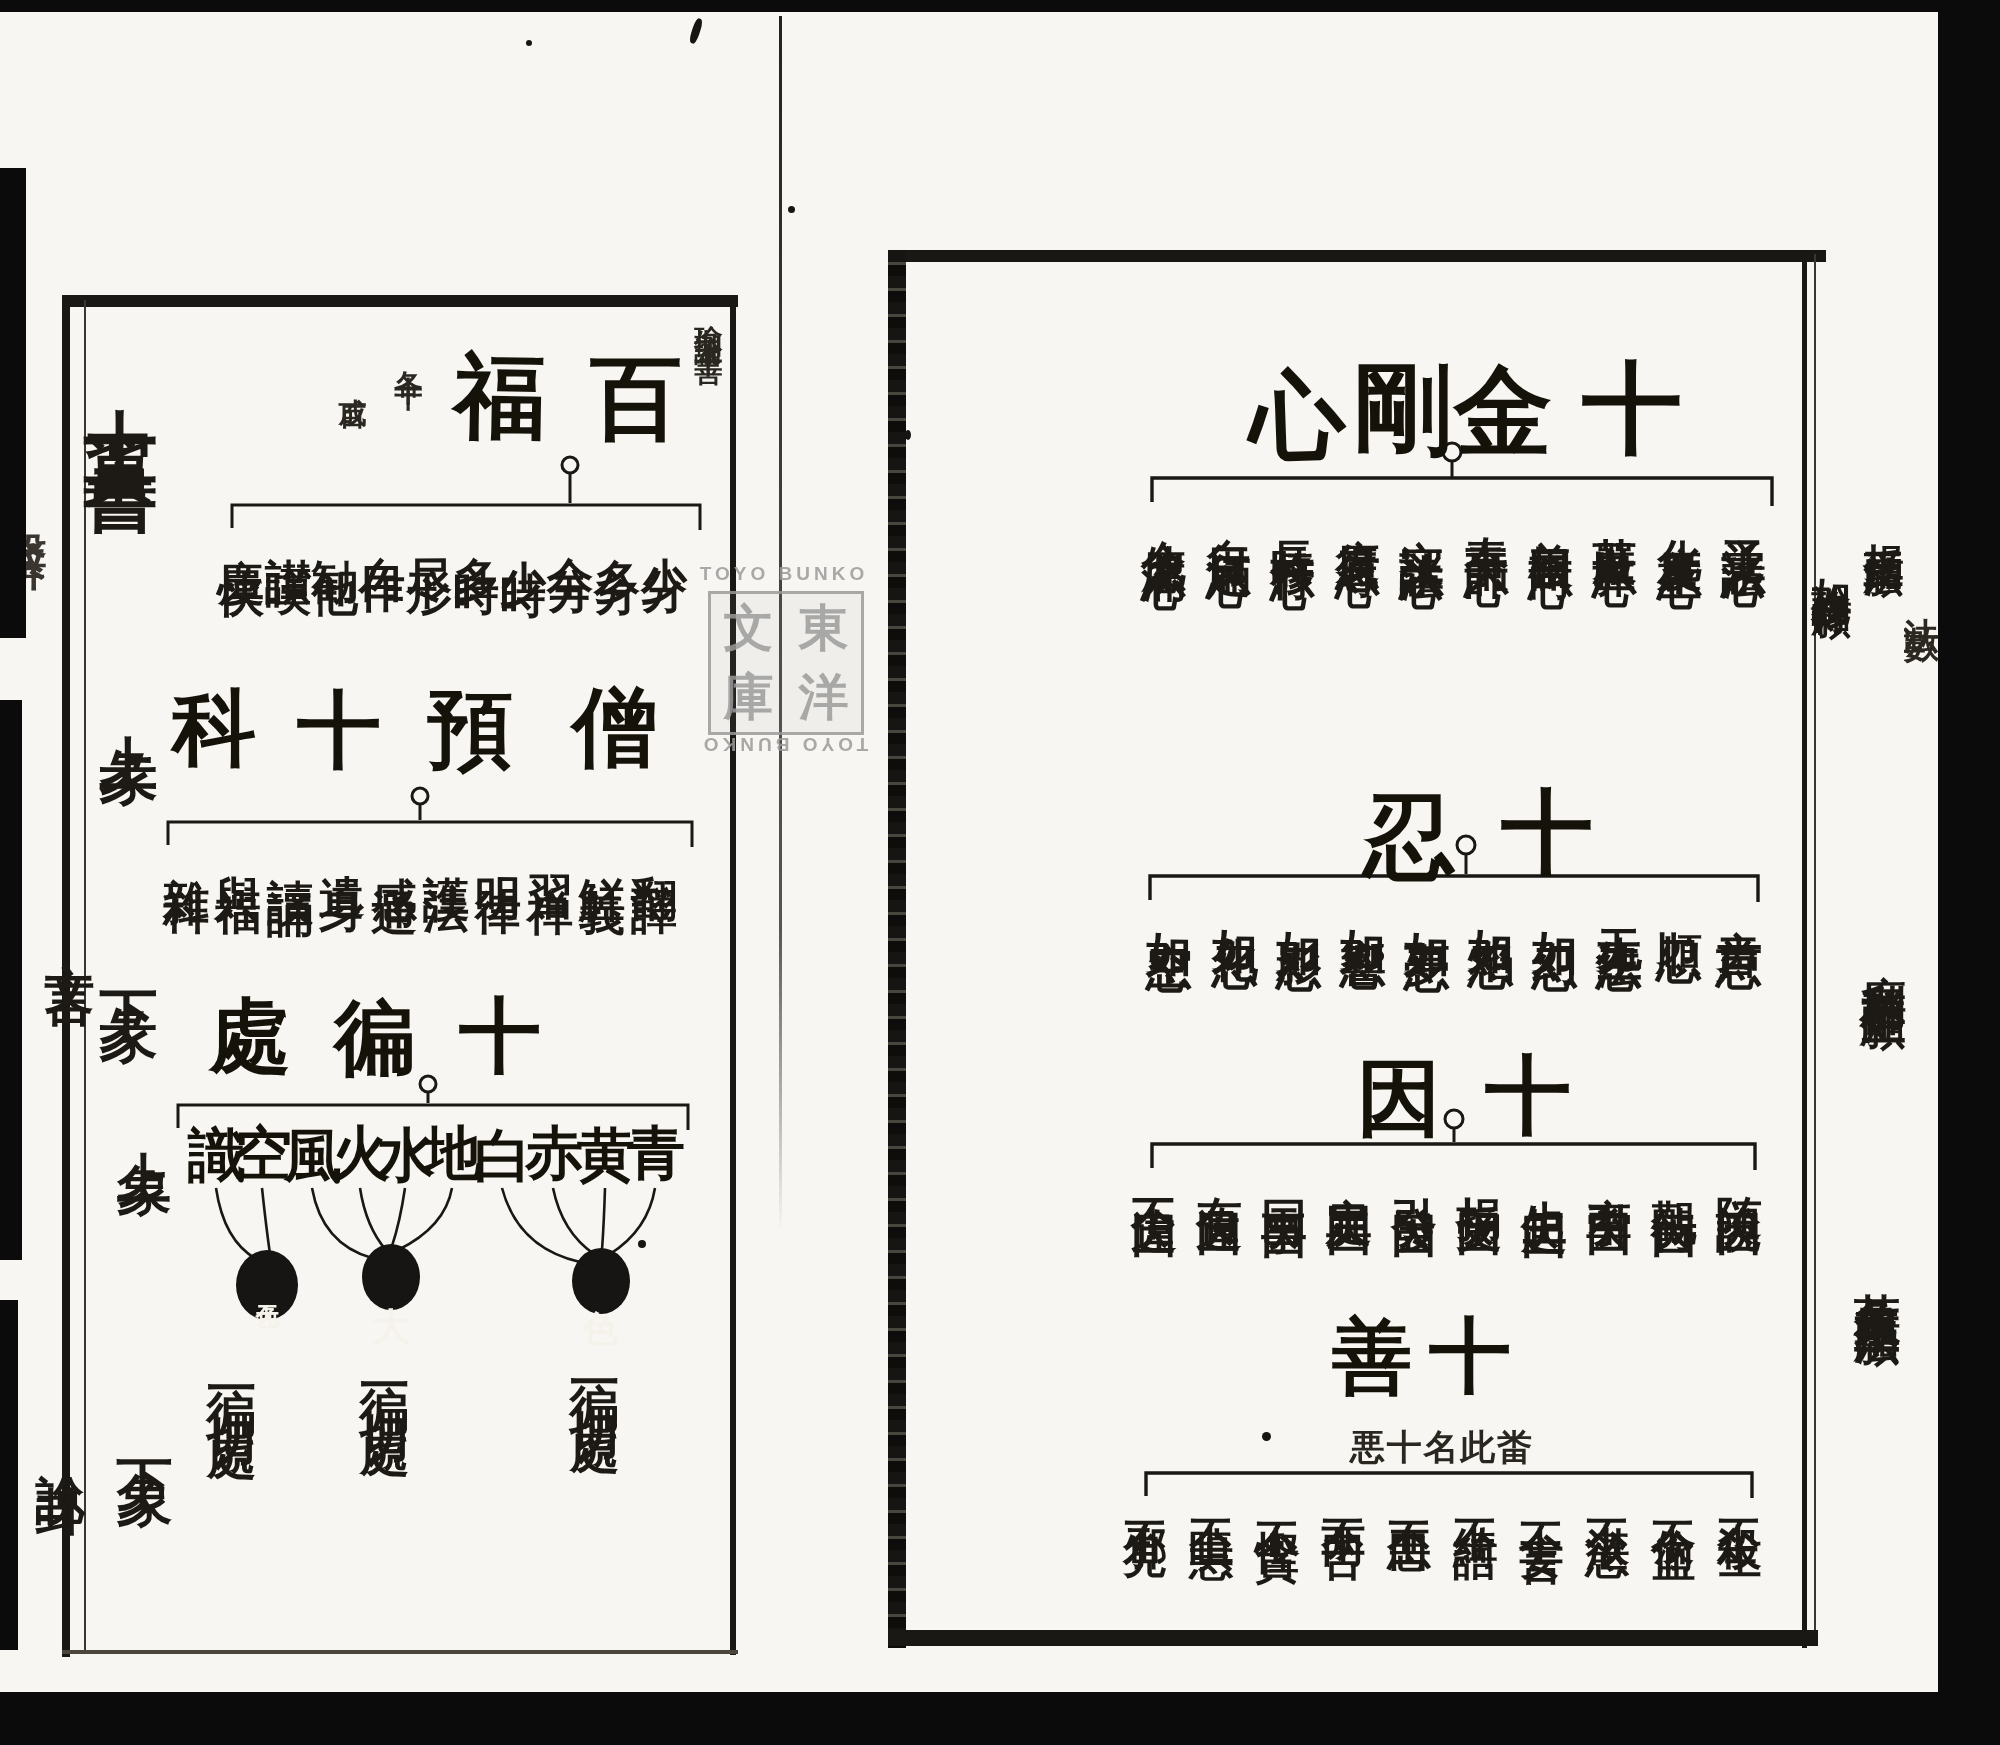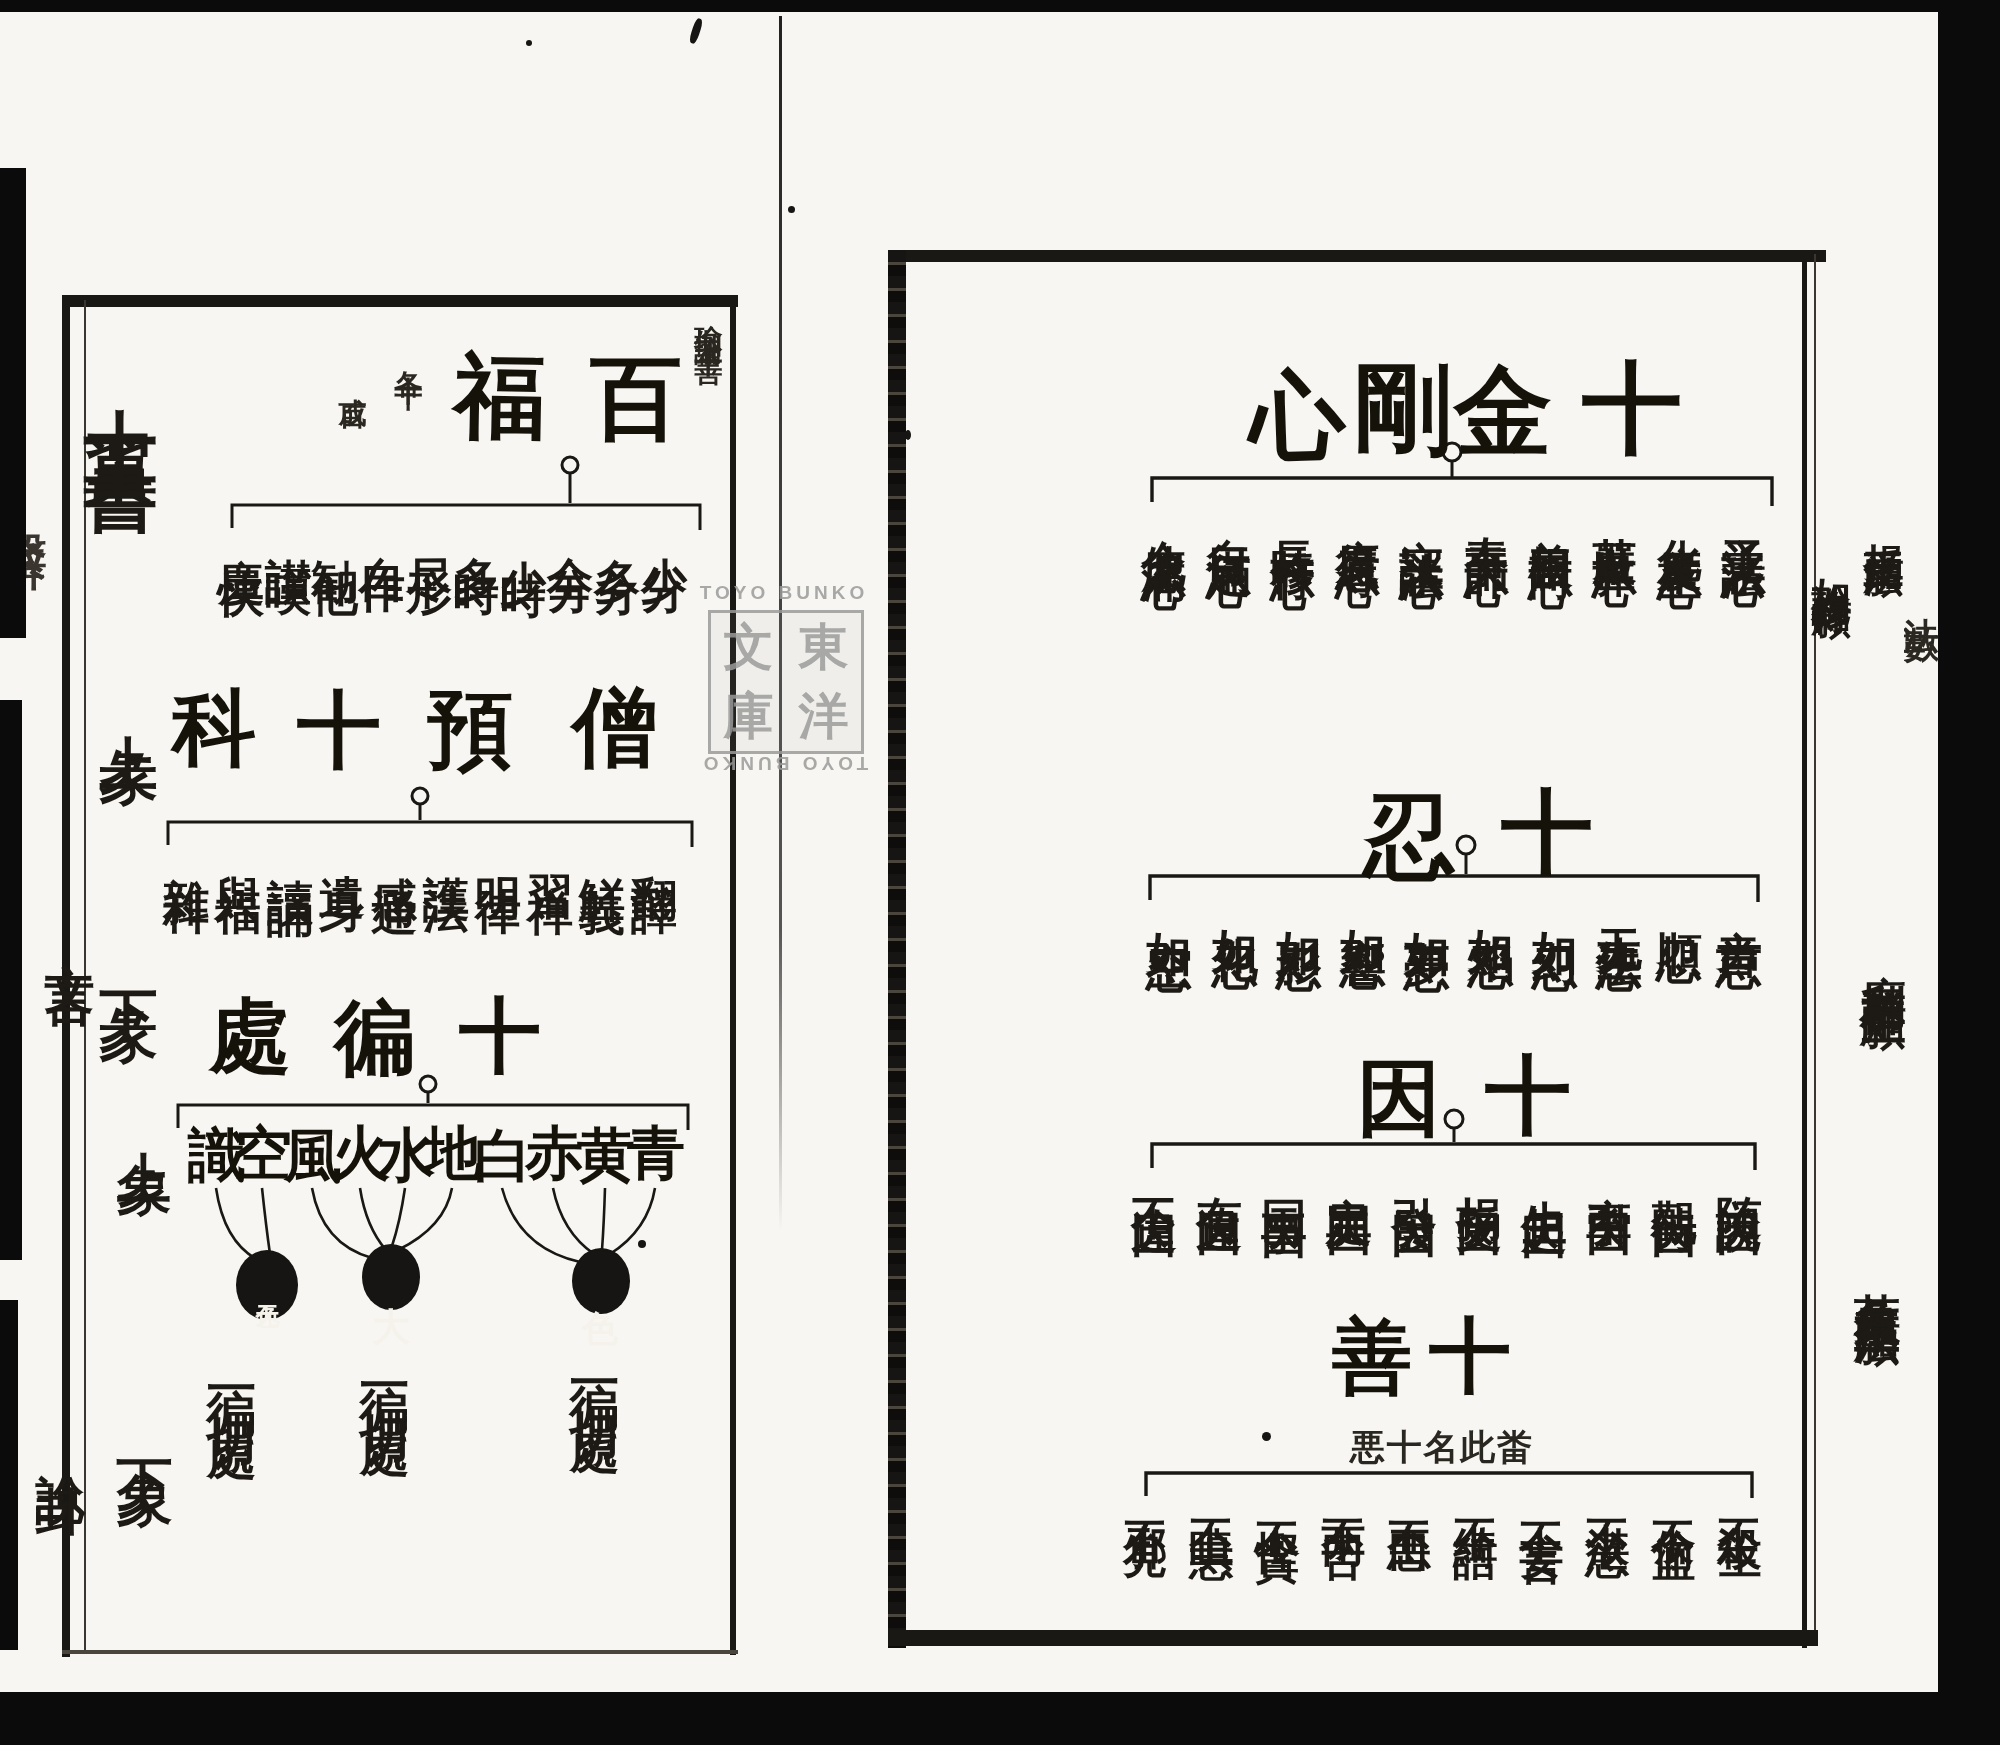--- a/index.html
+++ b/index.html
@@ -91,21 +91,21 @@
     <path d="M502,1188 Q518,1248 580,1262"></path>
     <path d="M452,1188 Q445,1227 398,1250"></path>
     <path d="M405,1188 Q400,1222 392,1246"></path>
     <path d="M360,1188 Q366,1227 386,1250"></path>
     <path d="M312,1188 Q322,1244 372,1258"></path>
     <path d="M262,1188 Q266,1226 270,1254"></path>
     <path d="M216,1188 Q224,1242 258,1260"></path>
   </g>
 </svg>
 
-<div class="abs" style="left:690px;top:582px;width:185px;height:195px;opacity:.85;z-index:6;">
+<div class="abs" style="left:690px;top:563px;width:185px;height:195px;opacity:.85;z-index:6;">
   <div class="wm wmtext" style="left:4px;top:0;width:180px;text-align:center;">TOYO BUNKO</div>
   <div class="sealbox" style="left:18px;top:28px;width:150px;height:138px;background:rgba(155,155,155,0.10);">
     <span>文</span>
     <span>東</span>
     <span>庫</span>
     <span>洋</span>
   </div>
   <div class="wm wmtext" style="left:4px;top:170px;width:180px;text-align:center;transform:rotate(180deg);">TOYO BUNKO</div>
 </div>
 

